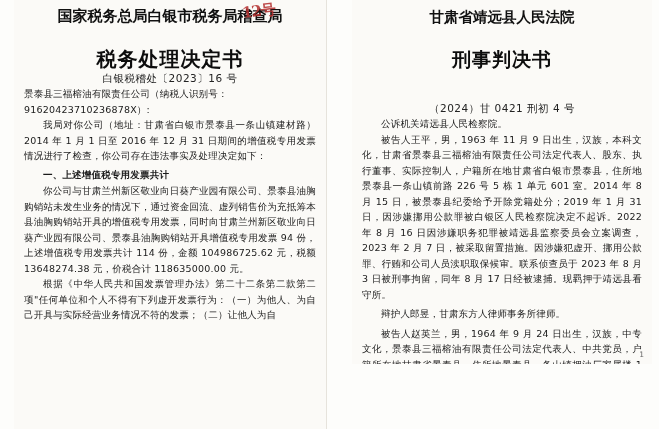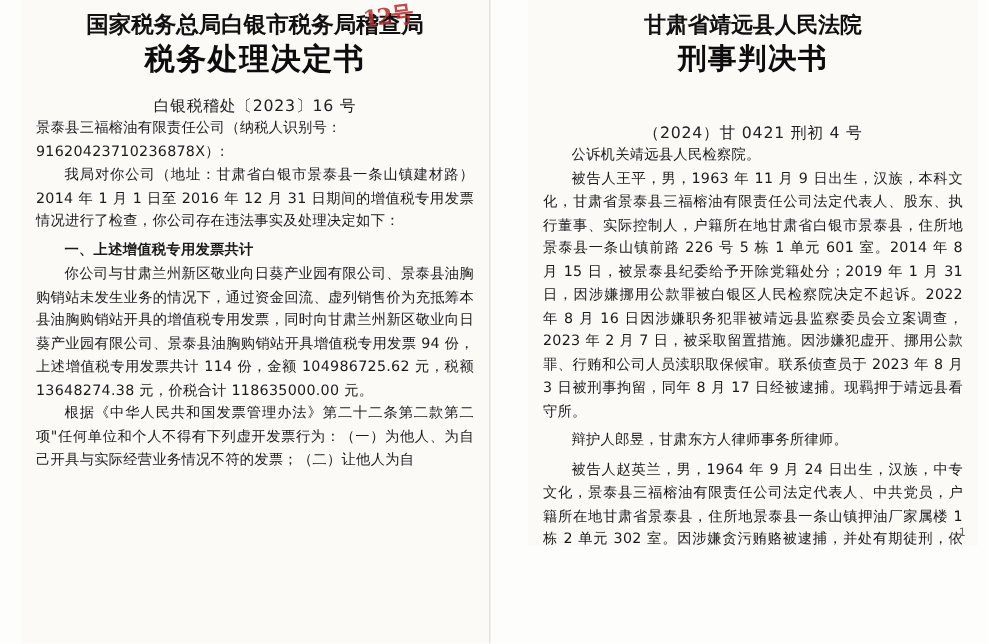--- a/index.html
+++ b/index.html
@@ -52,31 +52,31 @@
   }
   .title-org.small {
     font-size: 14.5px;
   }
   .title-main {
     text-align: center;
     font-family: "DejaVu Serif", serif;
     font-weight: bold;
     font-size: 20px;
     line-height: 26px;
-    margin-top: 0;
+    margin-top: 20px;
     letter-spacing: 1px;
     color: #0d0d0d;
   }
   .title-main.r {
     font-size: 19px;
   }
   .docnum {
     text-align: center;
     font-size: 10.5px;
-    margin-top: 12px;
+    margin-top: 0;
     letter-spacing: 0.5px;
     color: #222;
   }
   .docnum.r {
     margin-top: 30px;
   }
   .body-text {
     font-size: 9.5px;
     line-height: 15.5px;
     text-align: justify;

